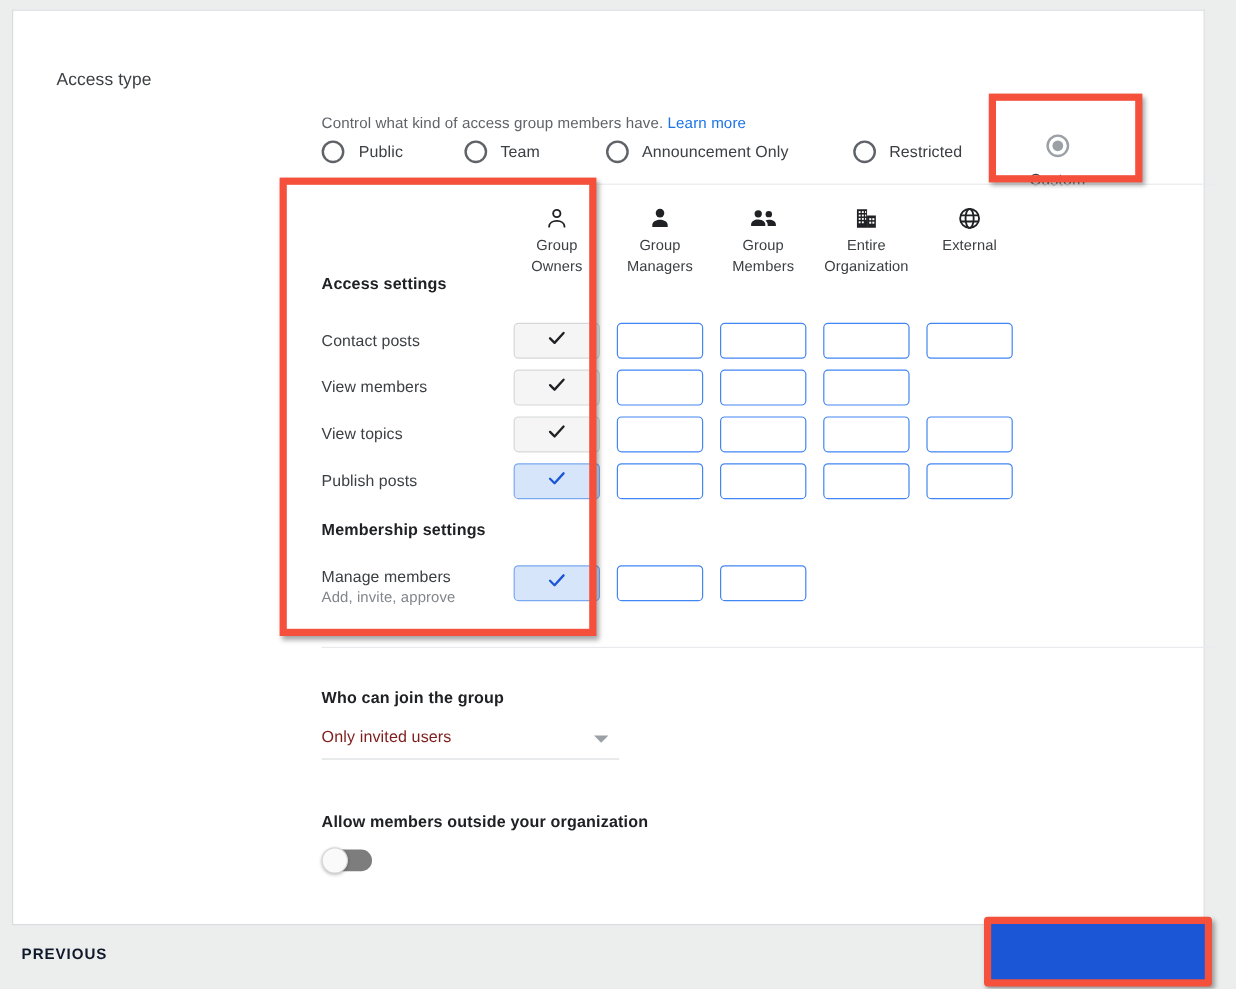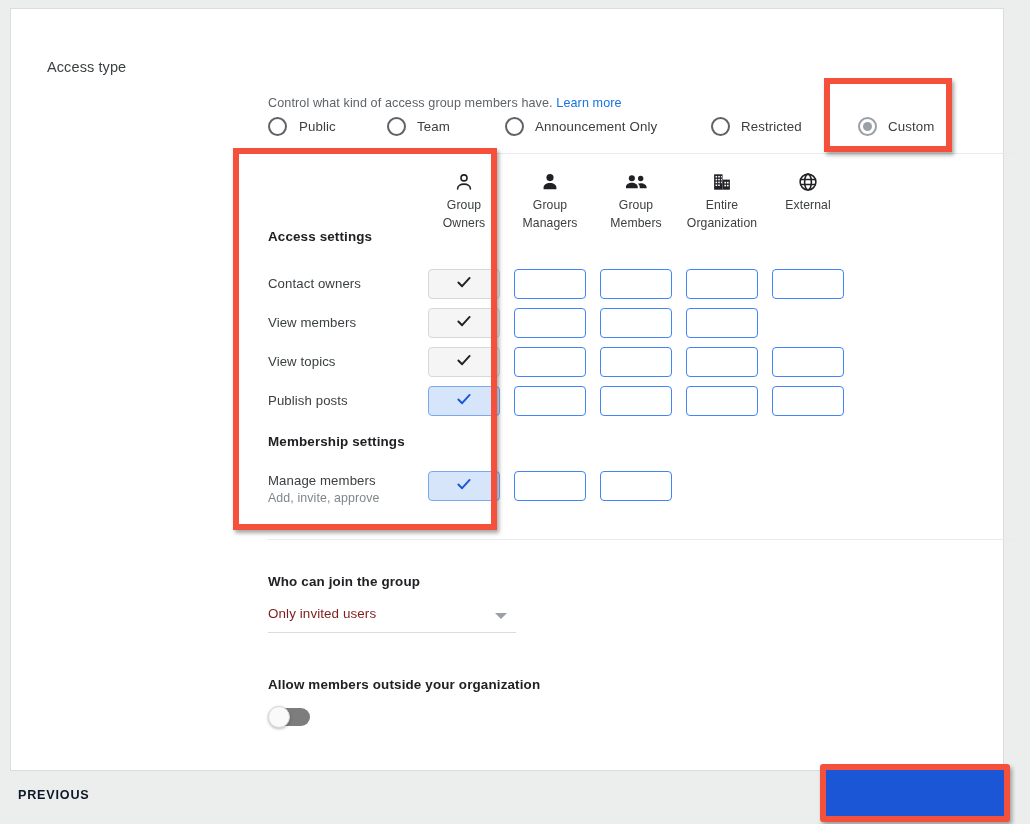--- a/index.html
+++ b/index.html
@@ -294,21 +294,21 @@
           <span class="radio-label">Team</span>
         </div>
         <div class="radio-item" style="left: 237px;">
           <span class="radio-ring"></span>
           <span class="radio-label">Announcement Only</span>
         </div>
         <div class="radio-item" style="left: 443px;">
           <span class="radio-ring"></span>
           <span class="radio-label">Restricted</span>
         </div>
-        <div class="radio-item selected" style="left: 590px;">
+        <div class="radio-item selected" style="left: 590px; flex-direction: column;">
           <span class="radio-ring"></span>
           <span class="radio-label">Custom</span>
         </div>
       </div>
 
     <div class="divider top"></div>
 
     <div class="perm-table">
         <div class="col-head" style="left: 165px;"><span class="ico">
             <svg width="22" height="22" viewBox="0 0 24 24" fill="none" stroke="#202124" stroke-width="1.7">
@@ -354,21 +354,21 @@
                 <rect x="5" y="14.7" width="1.7" height="1.7"></rect>
                 <rect x="7.9" y="14.7" width="1.7" height="1.7"></rect>
                 <rect x="14.6" y="11.8" width="1.8" height="1.8"></rect>
                 <rect x="17.4" y="11.8" width="1.8" height="1.8"></rect>
                 <rect x="14.6" y="15" width="1.8" height="1.8"></rect>
                 <rect x="17.4" y="15" width="1.8" height="1.8"></rect>
               </g>
             </svg>
           </span><span class="cap"><span>Entire</span><br><span>Organization</span></span></div>
         <div class="group-title" style="top: 60px;">Access settings</div>
-        <div class="row-label" style="top: 106px;"><span>Contact owners</span></div>
+        <div class="row-label" style="top: 106px;"><span>Contact posts</span></div>
         <div class="cbox checked-grey" style="left: 172px; top: 100px;">
           <span class="tick"><svg width="18" height="18" viewBox="0 0 24 24" fill="none" stroke="#202124" stroke-width="2.6" stroke-linecap="round" stroke-linejoin="round">
               <path d="M4.5 12.6l5 5 10-11"></path>
             </svg></span>
         </div>
         <div class="cbox" style="left: 258px; top: 100px;"></div>
         <div class="cbox" style="left: 344px; top: 100px;"></div>
         <div class="cbox" style="left: 430px; top: 100px;"></div>
         <div class="cbox" style="left: 516px; top: 100px;"></div>
         <div class="row-label" style="top: 145px;"><span>View members</span></div>

